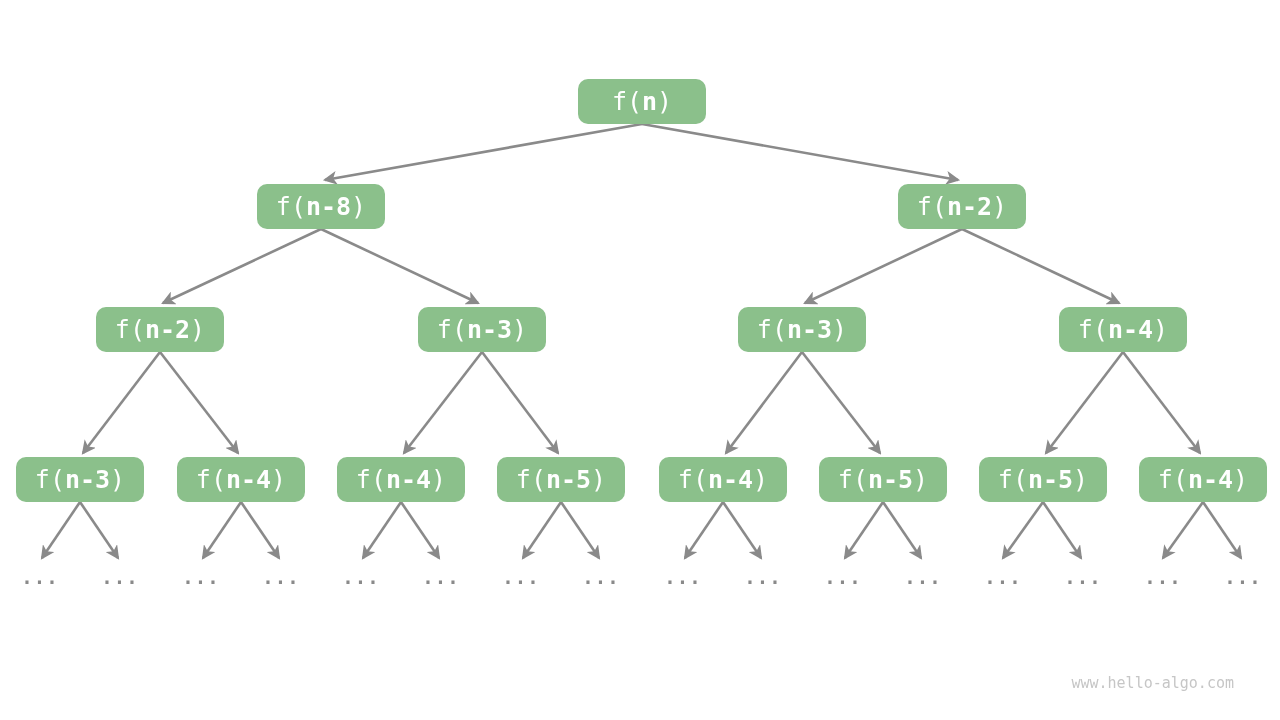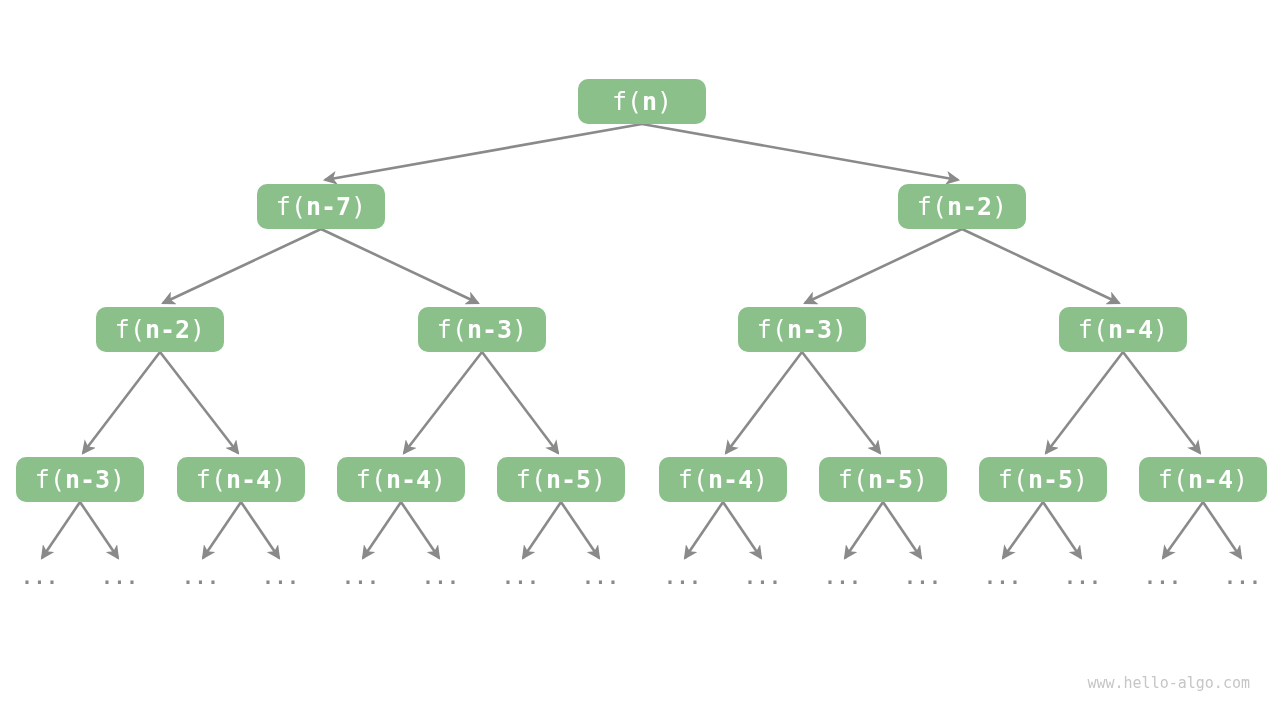--- a/index.html
+++ b/index.html
@@ -28,21 +28,21 @@
     position:absolute;
     width:44px;height:26px;
     top:566px;
     text-align:center;
     color:#8a8a8a;
     font-size:19px;font-weight:bold;letter-spacing:1px;
     z-index:2;
   }
   .watermark{
     position:absolute;
-    right:30px;top:674px;
+    right:46px;top:674px;
     color:#c6c6c6;
     font-size:15px;
     letter-spacing:0px;
   }
   line{stroke:#8a8a8a;stroke-width:2.6;}
 </style>
 </head>
 <body>
 
 <div id="canvas">
@@ -90,21 +90,21 @@
   </svg>
 
   <div class="node" style="left:578px;top:79px">
       <span>f(</span>
       <b>n</b>
       <span>)</span>
     </div>
 
   <div class="node" style="left:257px;top:184px">
       <span>f(</span>
-      <b>n-7</b>
+      <b>n-8</b>
       <span>)</span>
     </div>
   <div class="node" style="left:898px;top:184px">
       <span>f(</span>
       <b>n-2</b>
       <span>)</span>
     </div>
 
   <div class="node" style="left:96px;top:307px">
       <span>f(</span>

